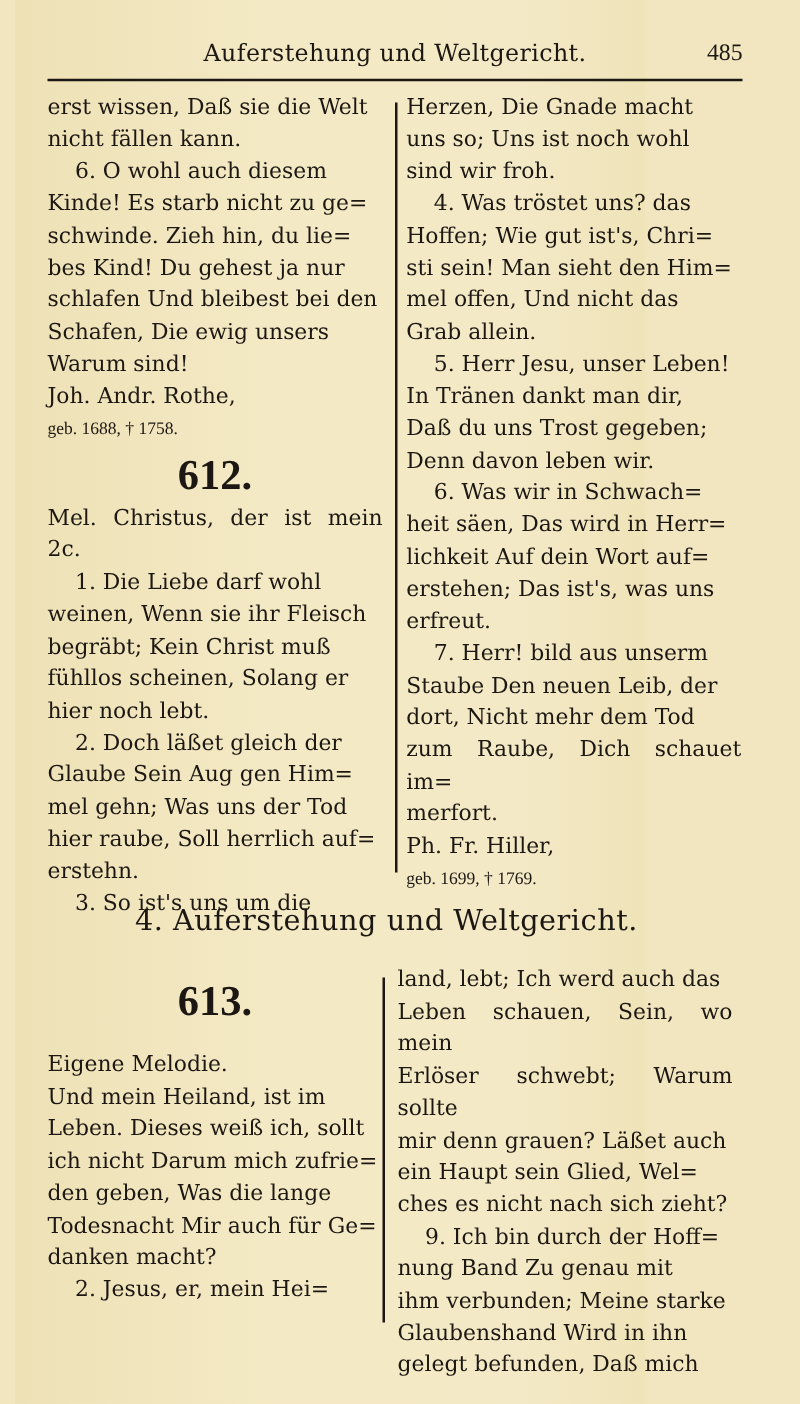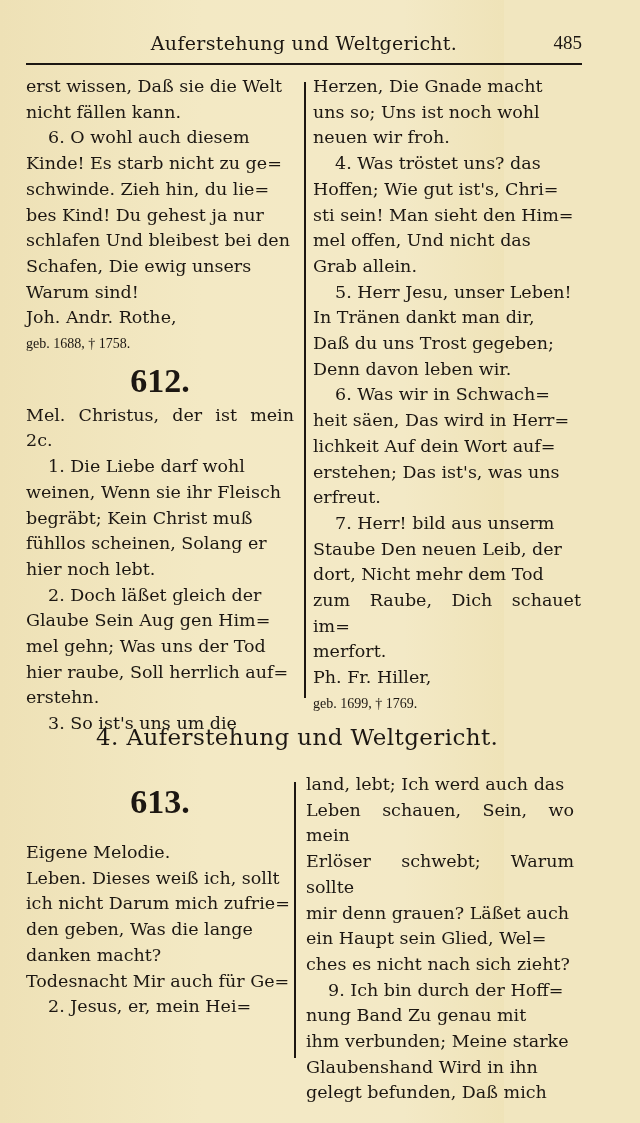--- a/index.html
+++ b/index.html
@@ -4,21 +4,21 @@
 <style>
   html, body { margin: 0; padding: 0; }
   body {
     width: 640px; height: 1123px; overflow: hidden;
     background: #f1e6bf;
     font-family: "DejaVu Serif", serif;
     color: #1c1712;
     position: relative;
   }
   .page {
-    position: absolute; left: 0; top: 0; width: 504px; height: 1123px;
+    position: absolute; left: 12px; top: 0; width: 504px; height: 1123px;
     background: linear-gradient(90deg, #eee1b6 0%, #f3e9c4 40%, #f3e9c6 80%, #efe3b8 100%);
   }
   .running-head {
     position: absolute; left: 26px; top: 30px; width: 556px; height: 30px;
   }
   .running-title {
     position: absolute; left: 0; right: 0; text-align: center;
     font-size: 19px; letter-spacing: 0.3px; top: 2px;
     font-family: "DejaVu Serif", serif;
   }
@@ -84,21 +84,21 @@
     <p>hier raube, Soll herrlich auf=</p>
     <p>erstehn.</p>
     <p class="ind">3. So ist's uns um die</p>
   </div>
 
   <div class="col-rule" style="left:304px; top:82px; height:616px;"></div>
 
   <div class="col" style="left:313px; top:74px; width:268px;">
     <p>Herzen, Die Gnade macht</p>
     <p>uns so; Uns ist noch wohl</p>
-    <p>neuen wir froh.</p>
+    <p>sind wir froh.</p>
     <p class="ind">4. Was tröstet uns? das</p>
     <p>Hoffen; Wie gut ist's, Chri=</p>
     <p>sti sein! Man sieht den Him=</p>
     <p>mel offen, Und nicht das</p>
     <p>Grab allein.</p>
     <p class="ind">5. Herr Jesu, unser Leben!</p>
     <p>In Tränen dankt man dir,</p>
     <p>Daß du uns Trost gegeben;</p>
     <p>Denn davon leben wir.</p>
     <p class="ind">6. Was wir in Schwach=</p>
@@ -113,25 +113,26 @@
     <p>merfort.</p>
     <p class="attr" style="padding-right:40px;">Ph. Fr. Hiller,</p>
     <p class="attr2" style="padding-right:20px;">geb. 1699, † 1769.</p>
   </div>
 
   <div class="section-title">4.  Auferstehung und Weltgericht.</div>
 
   <div class="col" style="left:26px; top:764px; width:268px;">
     <div class="hymn-num" style="margin:16px;">613.</div>
     <p class="mel" style="text-align:center;">Eigene Melodie.</p>
+    <p>Und mein Heiland, ist im</p>
     <p>Leben. Dieses weiß ich, sollt</p>
     <p>ich nicht Darum mich zufrie=</p>
     <p>den geben, Was die lange</p>
+    <p>Todesnacht Mir auch für Ge=</p>
     <p>danken macht?</p>
-    <p>Todesnacht Mir auch für Ge=</p>
     <p class="ind">2. Jesus, er, mein Hei=</p>
   </div>
 
   <div class="col-rule" style="left:294px; top:782px; height:276px;"></div>
 
   <div class="col" style="left:306px; top:772px; width:268px;">
     <p>land, lebt; Ich werd auch das</p>
     <p>Leben schauen, Sein, wo mein</p>
     <p>Erlöser schwebt; Warum sollte</p>
     <p>mir denn grauen? Läßet auch</p>

